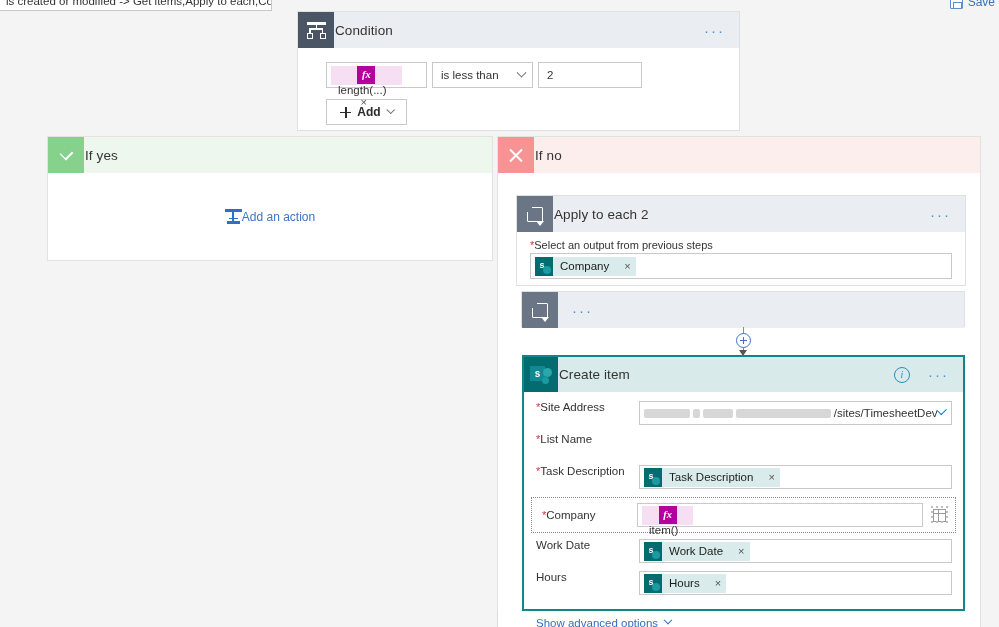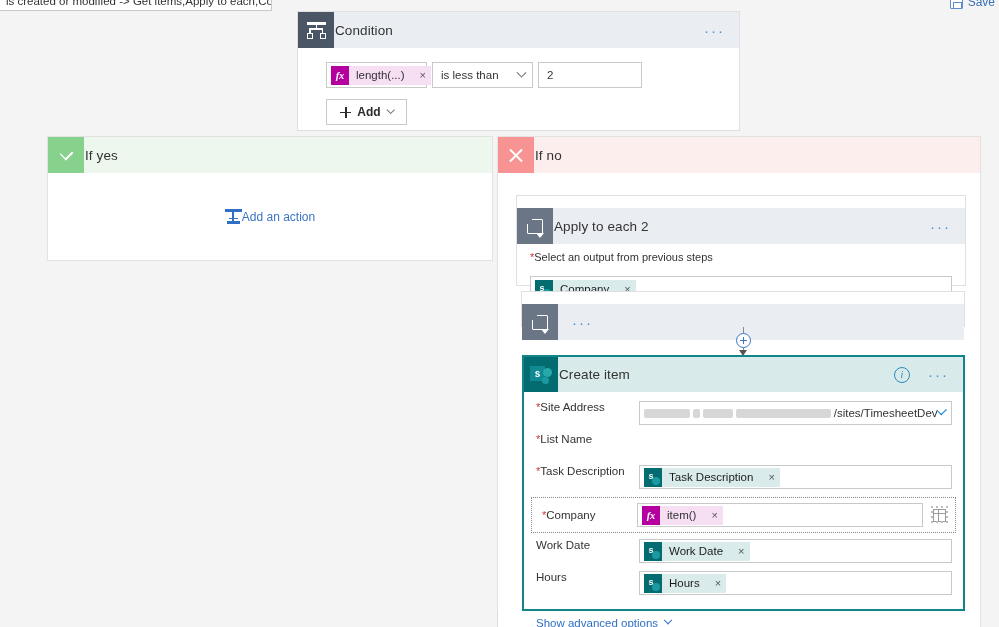--- a/index.html
+++ b/index.html
@@ -144,21 +144,21 @@
     display: flex; align-items: center;
     padding: 0 4px;
   }
   .cond-left { width: 101px; }
   .token {
     display: inline-flex; align-items: center;
     height: 19px;
     font-size: 11.5px;
     white-space: nowrap;
   }
-  .token.fx { background: #f6dff2; color: #333; }
+  .token.fx { background: #f6dff2; color: #333; flex-direction: column; }
   .token.sp { background: #d9eceb; color: #1b1b1b; }
   .tok-badge {
     width: 18px; height: 19px;
     display: flex; align-items: center; justify-content: center;
     flex: 0 0 18px;
     font-size: 10.5px;
     font-style: italic;
     color: #fff;
     font-family: "Liberation Serif", serif;
     font-weight: bold;
@@ -312,21 +312,21 @@
   .x-glyph::after  { transform: rotate(-45deg); }
 
   
   .ate2 {
     position: absolute;
     left: 516px; top: 195px;
     width: 450px; height: 91px;
     background: #ffffff;
     border: 1px solid #e0e0e0;
   }
-  .ate2 .card-head, .ate1 .card-head { background: #eaeef2; margin-top: 12px; }
+  .ate2 .card-head, .ate1 .card-head { background: #eaeef2; }
   .ate2 .card-icon, .ate1 .card-icon { background: #6a7585; }
   .loop-glyph {
     position: relative;
     width: 16px; height: 15px;
     border: 1.6px solid #fff;
     border-radius: 1px;
   }
   .loop-glyph::before {
     content: "";
     position: absolute;
@@ -340,21 +340,21 @@
     right: -2px; bottom: -5.5px;
     width: 0; height: 0;
     border-left: 4px solid transparent;
     border-right: 4px solid transparent;
     border-top: 5px solid #fff;
   }
   .ate2-body { padding: 7px 13px 0 13px; }
   .field-req-label {
     font-size: 11px;
     color: #333;
-    margin-bottom: 13px;
+    margin-bottom: 2px;
   }
   .req-star { color: #d13438; font-size: 11px; }
   .ate2-input {
     height: 26px;
     border: 1px solid #c9c9c9;
     background: #fff;
     display: flex; align-items: center;
     padding: 0 4px;
   }
 

